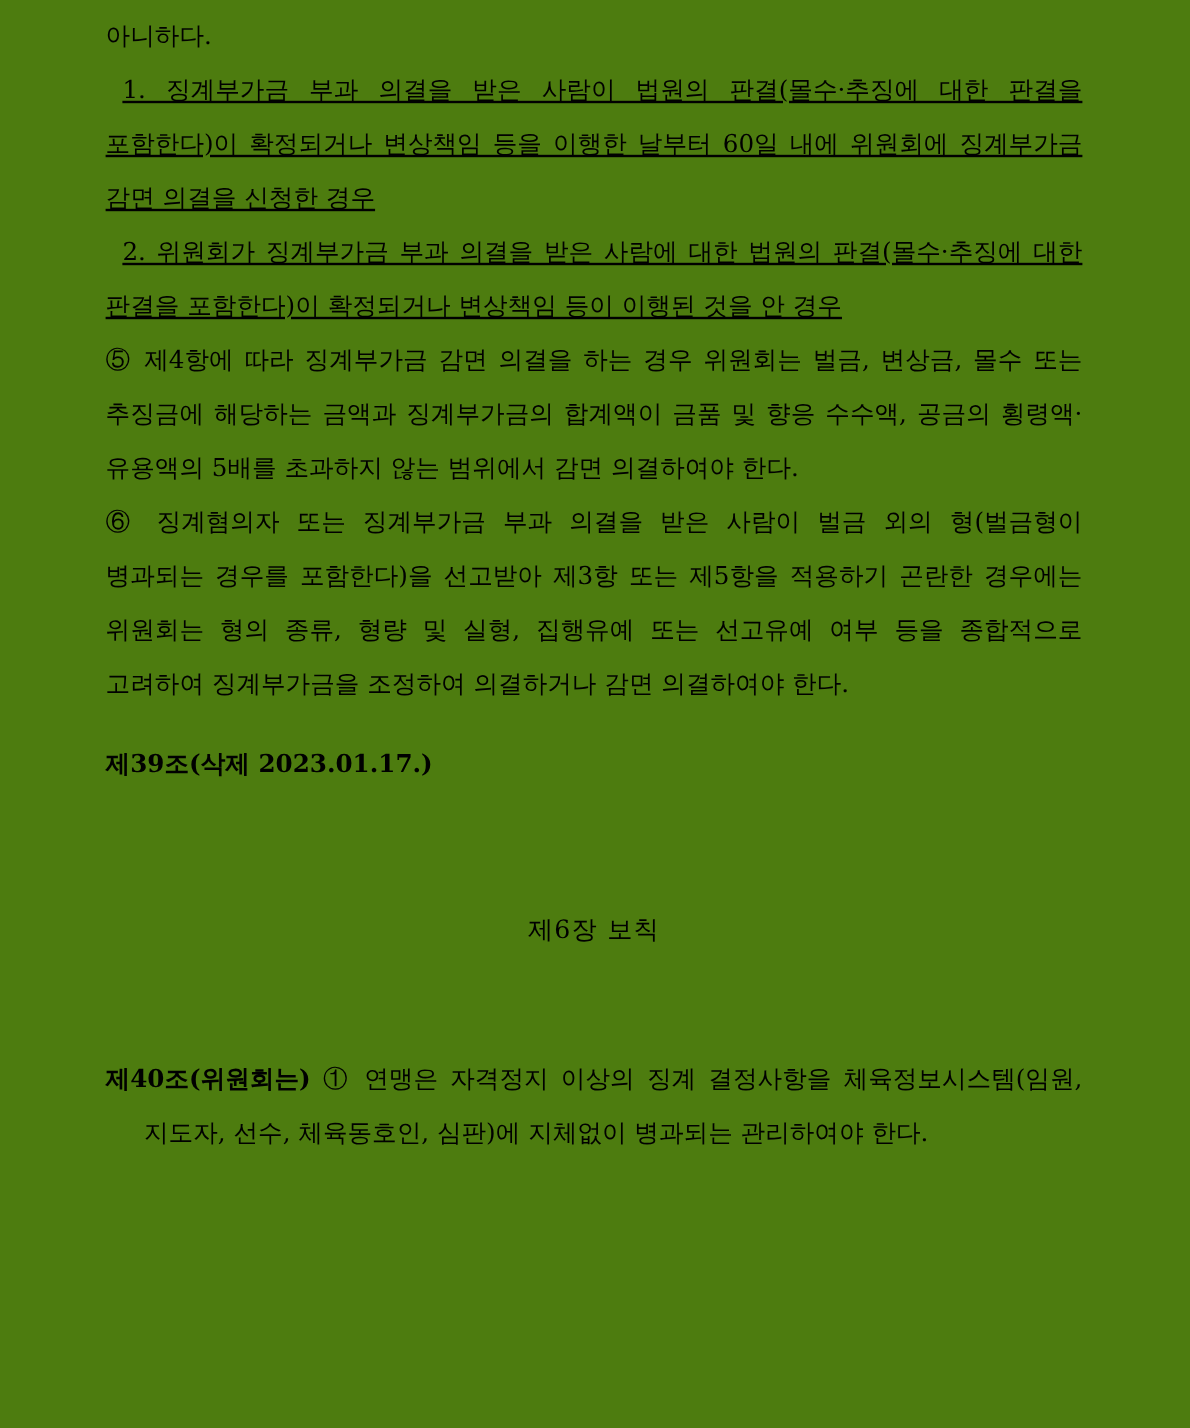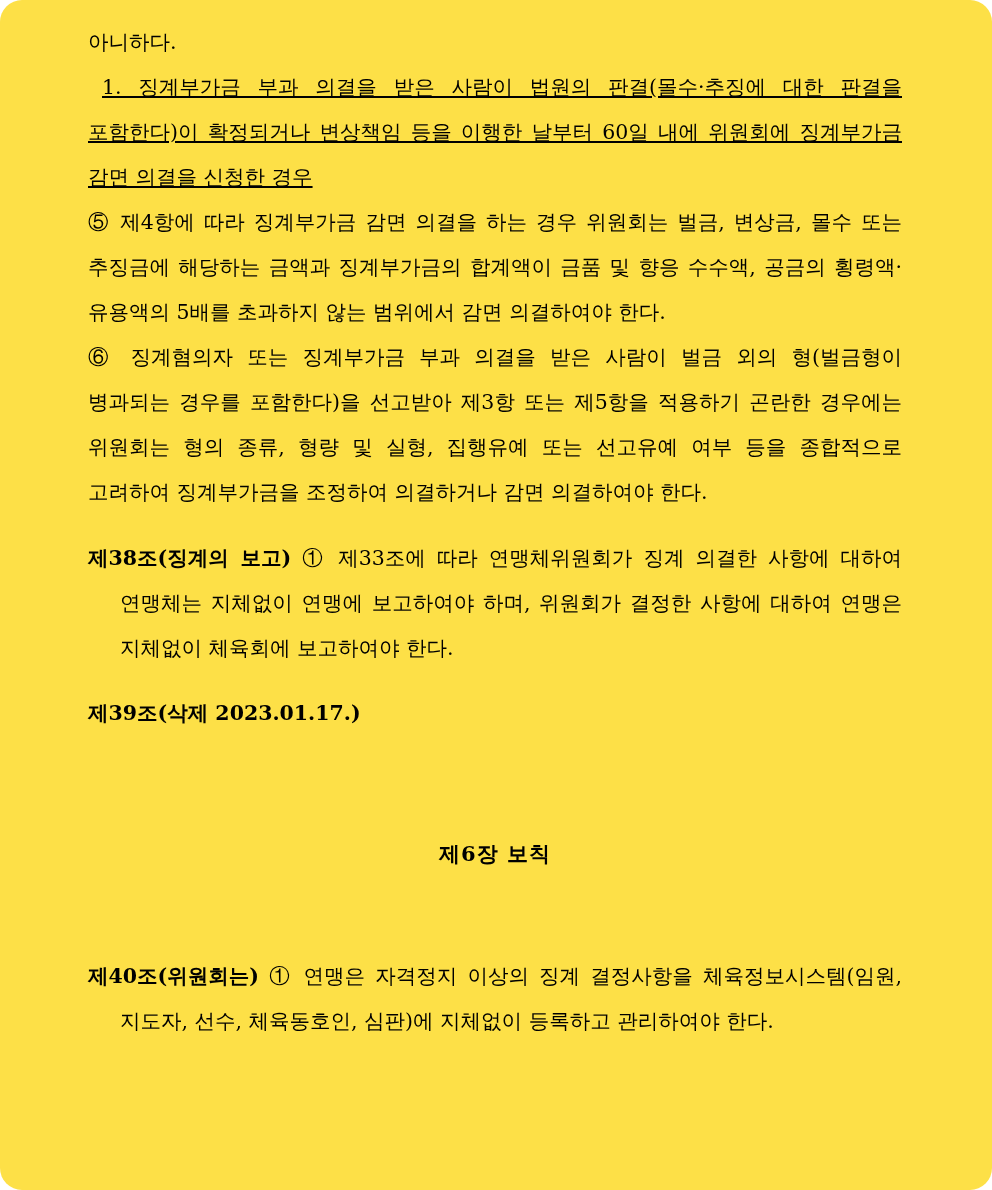--- a/index.html
+++ b/index.html
@@ -4,27 +4,26 @@
 <style>
   html, body {
     margin: 0;
     padding: 0;
     background: #ffffff;
   }
   .page {
     position: relative;
     width: 992px;
     height: 1190px;
-    background: #fde047;
+    background: #4d7c0f;
     font-family: "DejaVu Serif", "Liberation Serif", serif;
     color: #000000;
     box-sizing: border-box;
-    padding: 20px 90px 0 88px;
+    padding: 8px 90px 0 88px;
     overflow: hidden;
-    border-radius: 22px;
   }
   .para {
     font-size: 20.5px;
     line-height: 45px;
     text-align: justify;
     text-justify: inter-word;
     margin: 0;
     word-break: keep-all;
   }
   
@@ -48,56 +47,53 @@
   }
   .article-wrap .lbl {
     font-weight: bold;
   }
   .article-hang {
     padding-left: 32px;
     text-indent: -32px;
   }
   .chapter {
     text-align: center;
-    font-weight: bold;
+    font-weight: normal;
     font-size: 21px;
     line-height: 45px;
     margin: 0;
     letter-spacing: 1px;
   }
   .spacer-lg { height: 74px; }
   .spacer-md { height: 58px; }
 </style>
 </head>
 <body>
 
 <div class="page">
 
   <p class="para cont">아니하다.</p>
 
   <p class="para item">1. 징계부가금 부과 의결을 받은 사람이 법원의 판결(몰수·추징에 대한 판결을 포함한다)이 확정되거나 변상책임 등을 이행한 날부터 60일 내에 위원회에 징계부가금 감면 의결을 신청한 경우</p>
 
+  <p class="para item">2. 위원회가 징계부가금 부과 의결을 받은 사람에 대한 법원의 판결(몰수·추징에 대한 판결을 포함한다)이 확정되거나 변상책임 등이 이행된 것을 안 경우</p>
 
   <p class="para clause">⑤ 제4항에 따라 징계부가금 감면 의결을 하는 경우 위원회는 벌금, 변상금, 몰수 또는 추징금에 해당하는 금액과 징계부가금의 합계액이 금품 및 향응 수수액, 공금의 횡령액·유용액의 5배를 초과하지 않는 범위에서 감면 의결하여야 한다.</p>
 
   <p class="para clause">⑥ 징계혐의자 또는 징계부가금 부과 의결을 받은 사람이 벌금 외의 형(벌금형이 병과되는 경우를 포함한다)을 선고받아 제3항 또는 제5항을 적용하기 곤란한 경우에는 위원회는 형의 종류, 형량 및 실형, 집행유예 또는 선고유예 여부 등을 종합적으로 고려하여 징계부가금을 조정하여 의결하거나 감면 의결하여야 한다.</p>
 
-  <p class="article-wrap article-hang">
-    <span class="lbl">제38조(징계의 보고)</span>
-    <span>① 제33조에 따라 연맹체위원회가 징계 의결한 사항에 대하여 연맹체는 지체없이 연맹에 보고하여야 하며, 위원회가 결정한 사항에 대하여 연맹은 지체없이 체육회에 보고하여야 한다.</span>
-  </p>
 
   <p class="article-wrap">
     <span class="lbl">제39조(삭제 2023.01.17.)</span>
   </p>
 
   <div class="spacer-lg"></div>
 
   <p class="chapter">제6장  보칙</p>
 
   <div class="spacer-md"></div>
 
   <p class="article-wrap article-hang">
     <span class="lbl">제40조(위원회는)</span>
-    <span>① 연맹은 자격정지 이상의 징계 결정사항을 체육정보시스템(임원, 지도자, 선수, 체육동호인, 심판)에 지체없이 등록하고 관리하여야 한다.</span>
+    <span>① 연맹은 자격정지 이상의 징계 결정사항을 체육정보시스템(임원, 지도자, 선수, 체육동호인, 심판)에 지체없이 병과되는 관리하여야 한다.</span>
   </p>
 
 </div>
 
 </body></html>

